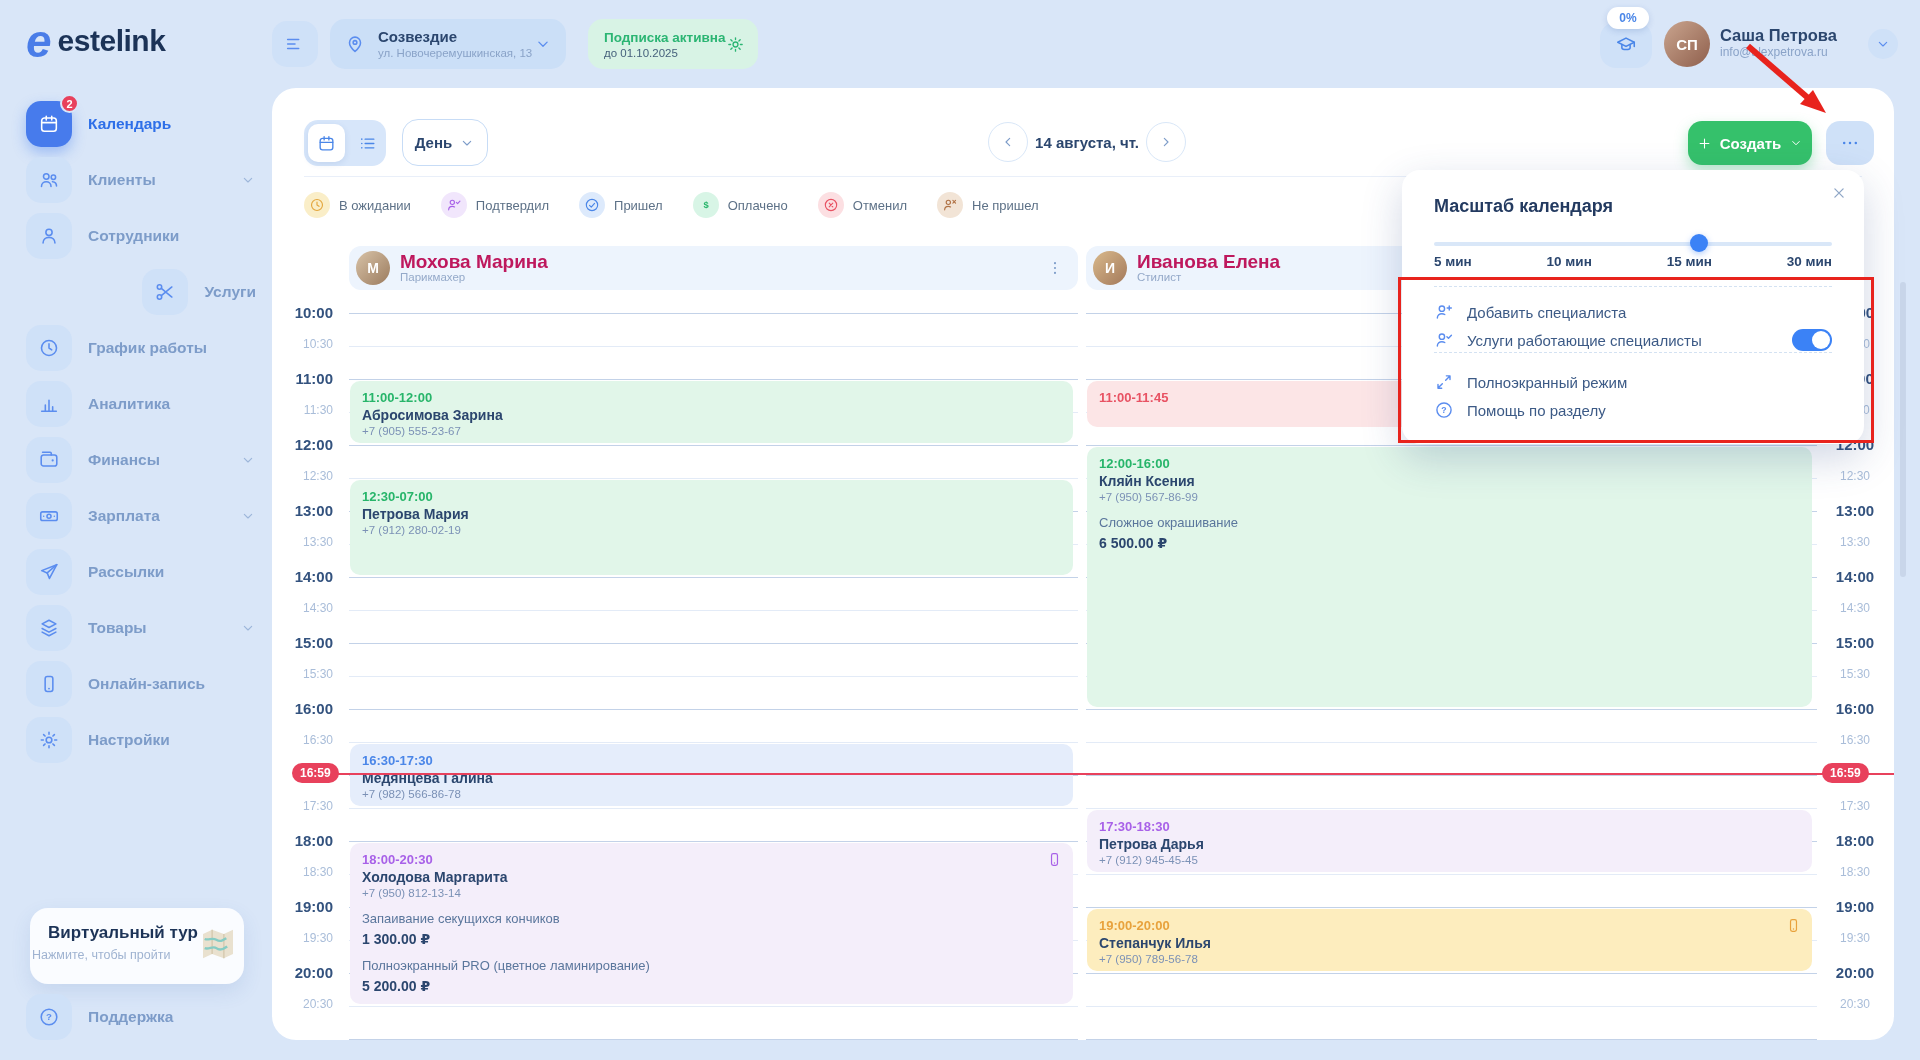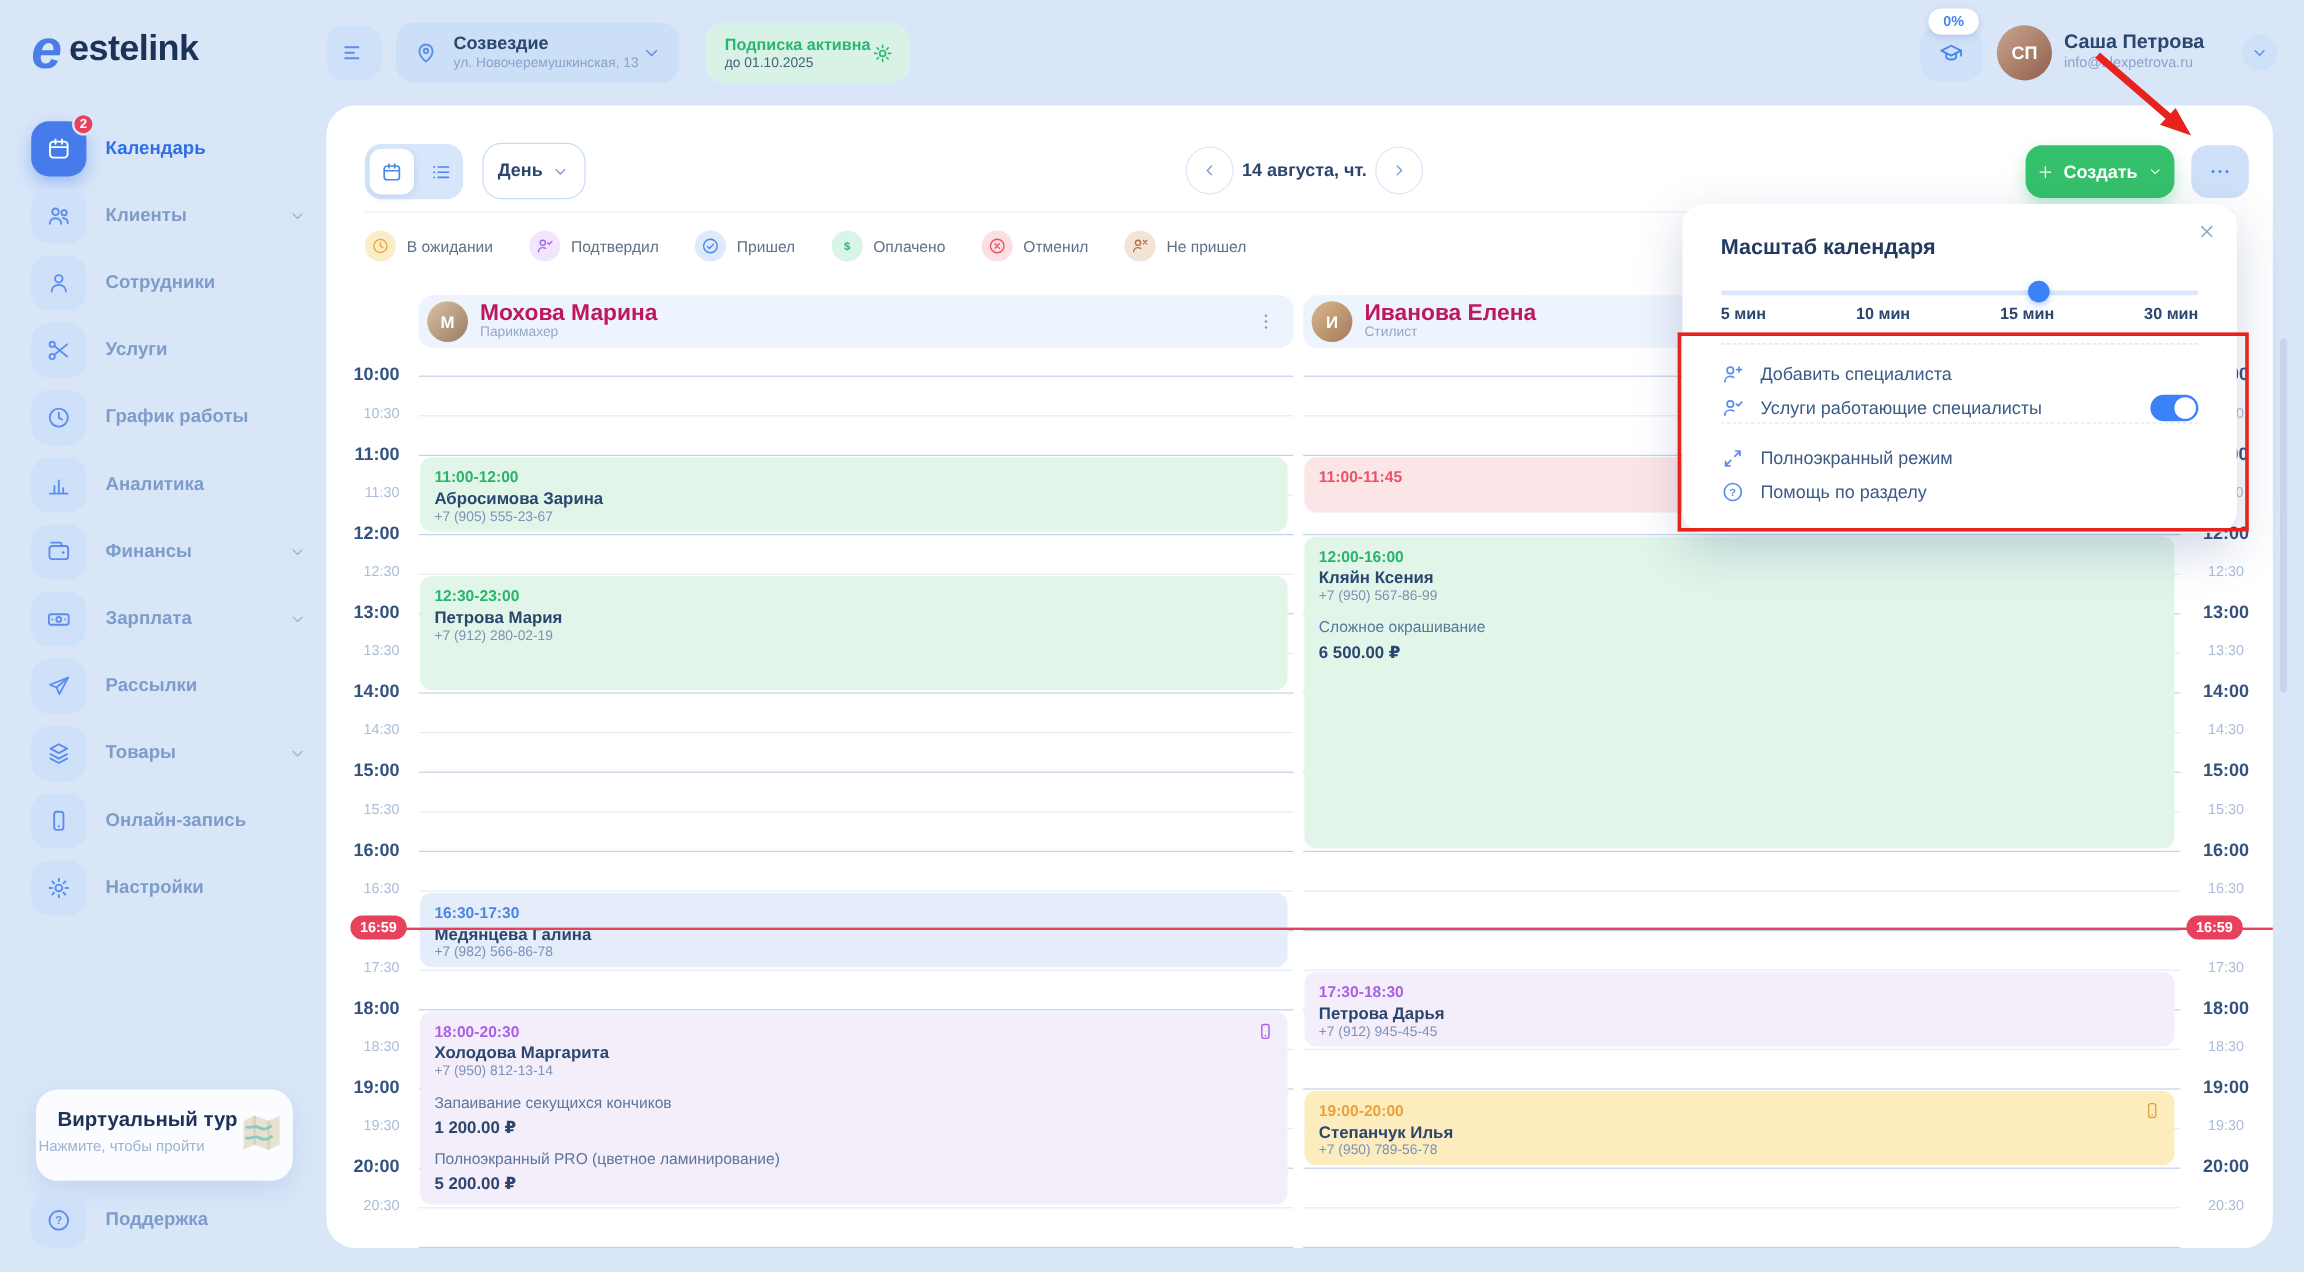--- a/index.html
+++ b/index.html
@@ -207,21 +207,21 @@
       </div>
       <div class="side-item" style="top: 213px;">
         <div class="side-ic">
           <svg class="ico" width="22" height="22" viewBox="0 0 24 24">
             <circle cx="12" cy="8" r="3.4"></circle>
             <path d="M5.5 19.5c0-3.6 2.9-6 6.5-6s6.5 2.4 6.5 6"></path>
           </svg>
         </div>
         <div class="side-label">Сотрудники</div>
       </div>
-      <div class="side-item" style="top: 269px;">
+      <div class="side-item" style="top: 269px; justify-content: flex-end;">
         <div class="side-ic">
           <svg class="ico" width="22" height="22" viewBox="0 0 24 24">
             <circle cx="6" cy="6.5" r="2.4"></circle>
             <circle cx="6" cy="17.5" r="2.4"></circle>
             <path d="M8 8l11.5 9.5M8 16L19.5 6.5"></path>
           </svg>
         </div>
         <div class="side-label">Услуги</div>
       </div>
       <div class="side-item" style="top: 325px;">
@@ -585,35 +585,35 @@
             <circle cx="12" cy="18.5" r="1.4" fill="currentColor" stroke="none"></circle>
           </svg>
         </div>
       </div>
       <div class="event ev-green" style="left: 350px; width: 723px; top: 381px; height: 62px;">
         <div class="ev-time">11:00-12:00</div>
         <div class="ev-name">Абросимова Зарина</div>
         <div class="ev-phone">+7 (905) 555-23-67</div>
       </div>
       <div class="event ev-green" style="left: 350px; width: 723px; top: 480px; height: 95px;">
-        <div class="ev-time">12:30-23:00</div>
+        <div class="ev-time">12:30-07:00</div>
         <div class="ev-name">Петрова Мария</div>
         <div class="ev-phone">+7 (912) 280-02-19</div>
       </div>
       <div class="event ev-blue" style="left: 350px; width: 723px; top: 744px; height: 62px;">
         <div class="ev-time">16:30-17:30</div>
         <div class="ev-name">Медянцева Галина</div>
         <div class="ev-phone">+7 (982) 566-86-78</div>
       </div>
       <div class="event ev-purple" style="left: 350px; width: 723px; top: 843px; height: 161px;">
         <div class="ev-time">18:00-20:30</div>
         <div class="ev-name">Холодова Маргарита</div>
         <div class="ev-phone">+7 (950) 812-13-14</div>
         <div class="ev-sname">Запаивание секущихся кончиков</div>
-        <div class="ev-sprice">1 200.00 ₽</div>
+        <div class="ev-sprice">1 300.00 ₽</div>
         <div class="ev-sname">Полноэкранный PRO (цветное ламинирование)</div>
         <div class="ev-sprice">5 200.00 ₽</div>
         <div class="ev-phoneico">
           <svg class="ico" width="17" height="17" viewBox="0 0 24 24">
             <rect x="7.8" y="3.8" width="8.4" height="16.4" rx="2.4"></rect>
             <circle cx="12" cy="17" r="1" fill="currentColor" stroke="none"></circle>
           </svg>
         </div>
       </div>
       <div class="event ev-red" style="left: 1087px; width: 725px; top: 381px; height: 45.5px;">

